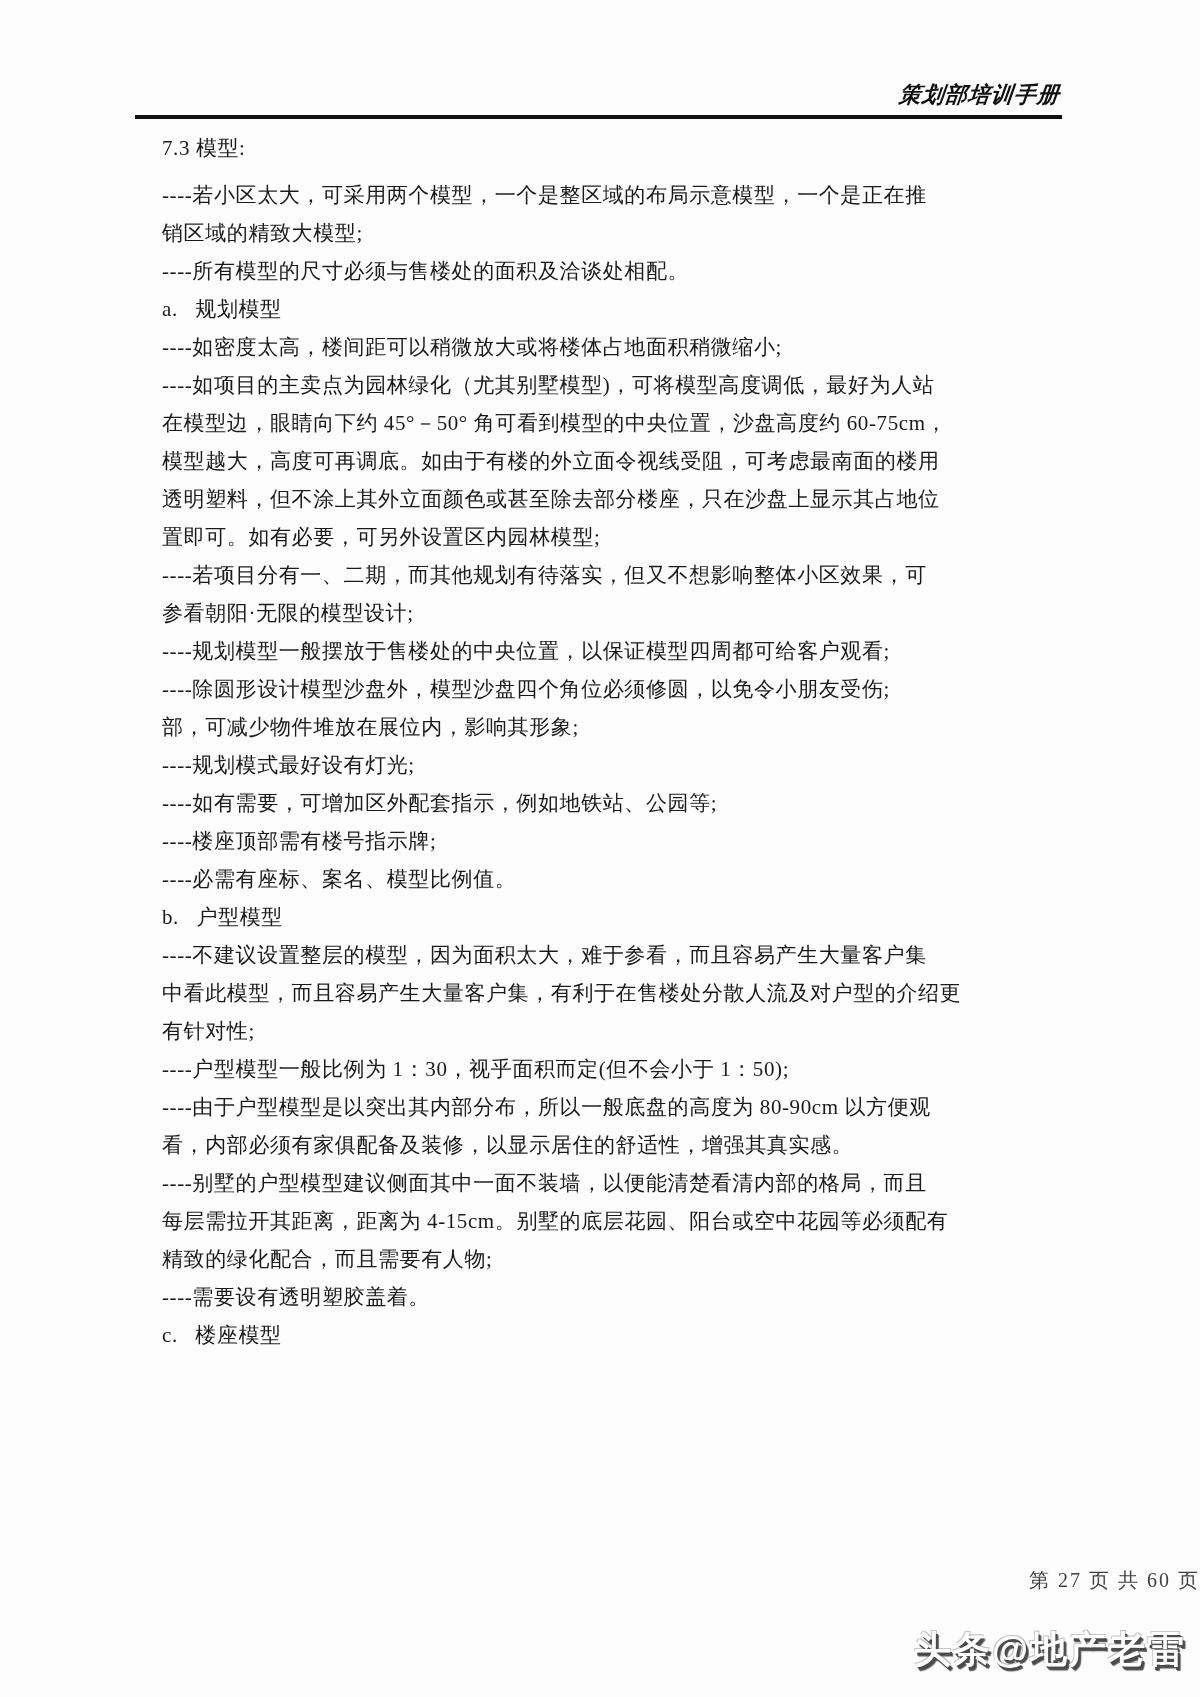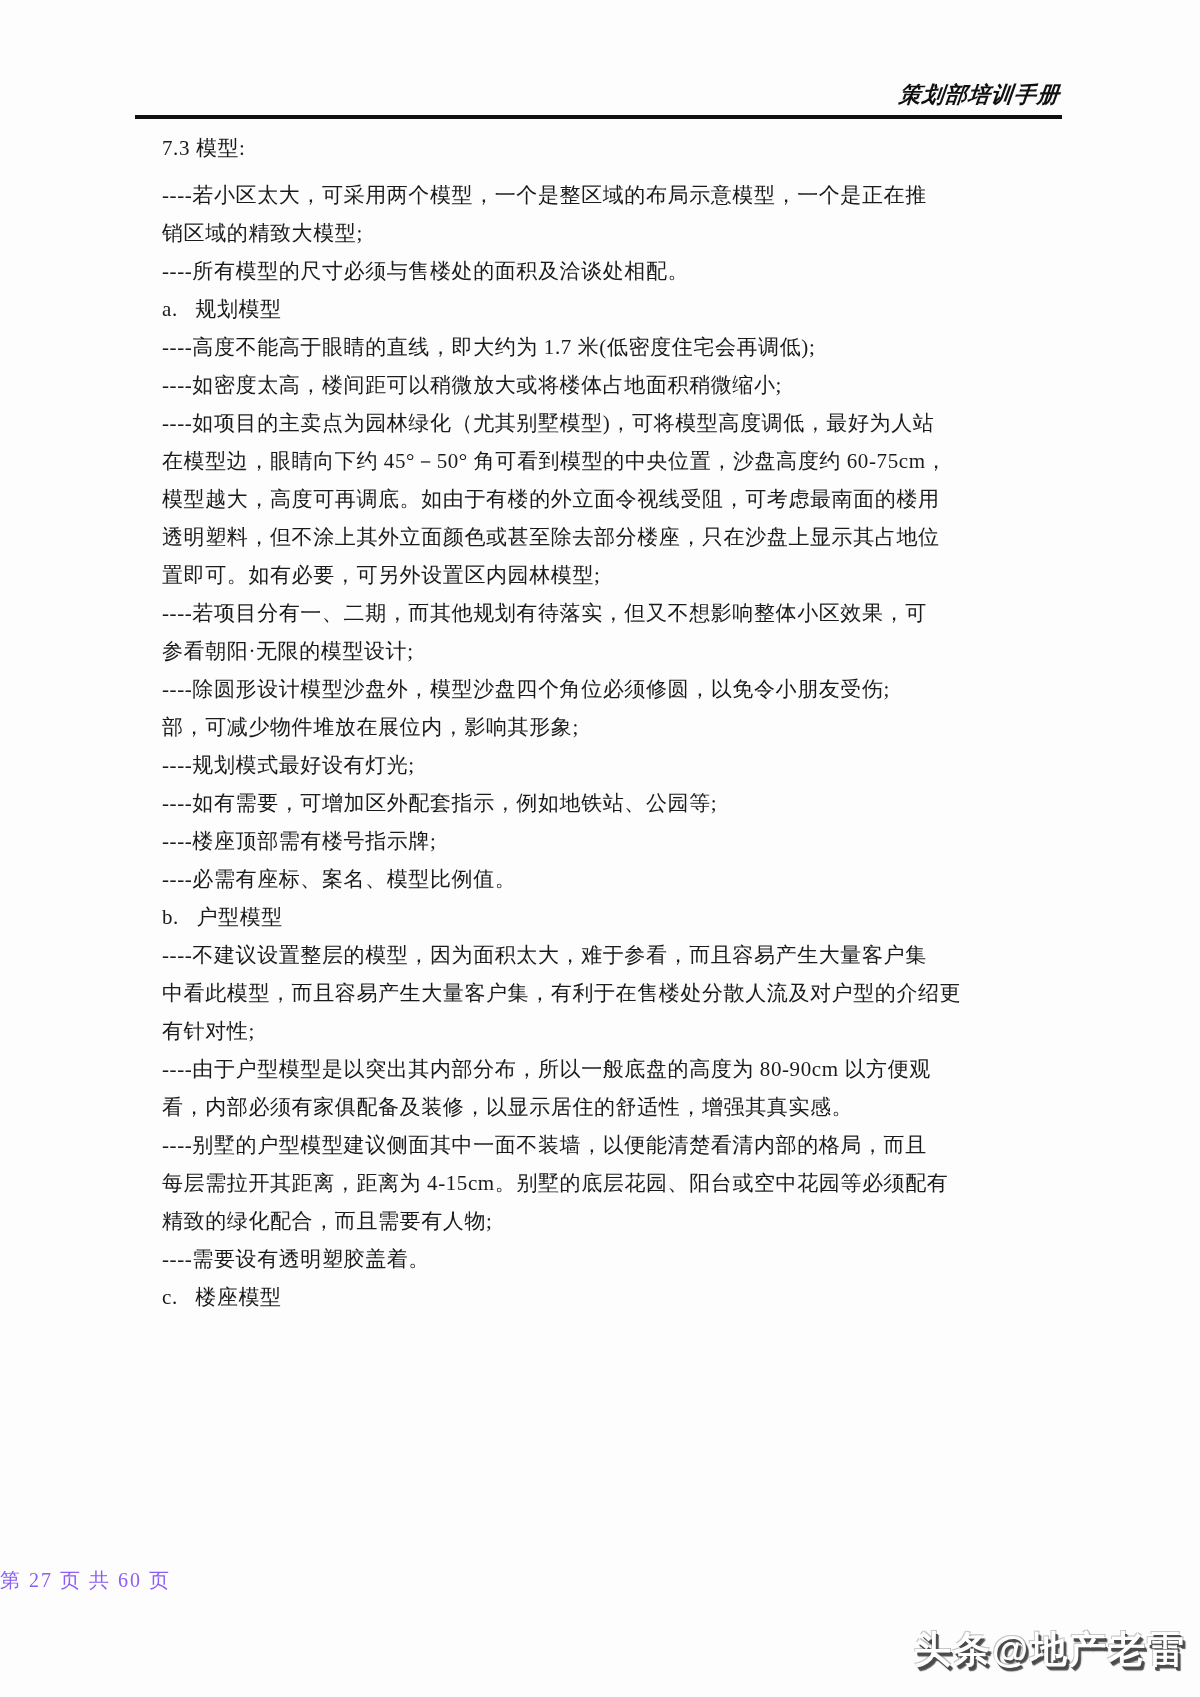--- a/index.html
+++ b/index.html
@@ -48,24 +48,24 @@
     overflow: visible;
   }
   .line.heading {
     margin-bottom: 9px;
   }
   .footer {
     position: absolute;
     top: 1567px;
     left: 0;
     width: 100%;
-    text-align: left;
+    text-align: right;
     font-size: 20px;
     letter-spacing: 2px;
-    color: #8b5cf6;
+    color: #404040;
   }
   .watermark {
     position: absolute;
     right: 14px;
     bottom: 22px;
     font-family: "Liberation Sans", "DejaVu Sans", sans-serif;
     font-weight: bold;
     font-size: 37px;
     letter-spacing: 2px;
     color: #ffffff;
@@ -85,39 +85,40 @@
   <div class="header-title">策划部培训手册</div>
 
   <div class="header-rule"></div>
 
   <div class="doc-body">
       <div class="line heading">7.3 模型:</div>
       <div class="line item">----若小区太大，可采用两个模型，一个是整区域的布局示意模型，一个是正在推</div>
       <div class="line item">销区域的精致大模型;</div>
       <div class="line item">----所有模型的尺寸必须与售楼处的面积及洽谈处相配。</div>
       <div class="line label">a.   规划模型</div>
-      <div class="line item">----高度不能高于眼睛的直线，即大约为 1.7 米(低密度住宅会再调低);</div>
       <div class="line item">----如密度太高，楼间距可以稍微放大或将楼体占地面积稍微缩小;</div>
       <div class="line item">----如项目的主卖点为园林绿化（尤其别墅模型)，可将模型高度调低，最好为人站</div>
       <div class="line item">在模型边，眼睛向下约 45°－50° 角可看到模型的中央位置，沙盘高度约 60-75cm，</div>
       <div class="line item">模型越大，高度可再调底。如由于有楼的外立面令视线受阻，可考虑最南面的楼用</div>
       <div class="line item">透明塑料，但不涂上其外立面颜色或甚至除去部分楼座，只在沙盘上显示其占地位</div>
       <div class="line item">置即可。如有必要，可另外设置区内园林模型;</div>
       <div class="line item">----若项目分有一、二期，而其他规划有待落实，但又不想影响整体小区效果，可</div>
       <div class="line item">参看朝阳·无限的模型设计;</div>
+      <div class="line item">----规划模型一般摆放于售楼处的中央位置，以保证模型四周都可给客户观看;</div>
       <div class="line item">----除圆形设计模型沙盘外，模型沙盘四个角位必须修圆，以免令小朋友受伤;</div>
       <div class="line item">部，可减少物件堆放在展位内，影响其形象;</div>
       <div class="line item">----规划模式最好设有灯光;</div>
       <div class="line item">----如有需要，可增加区外配套指示，例如地铁站、公园等;</div>
       <div class="line item">----楼座顶部需有楼号指示牌;</div>
       <div class="line item">----必需有座标、案名、模型比例值。</div>
       <div class="line label">b.   户型模型</div>
       <div class="line item">----不建议设置整层的模型，因为面积太大，难于参看，而且容易产生大量客户集</div>
       <div class="line item">中看此模型，而且容易产生大量客户集，有利于在售楼处分散人流及对户型的介绍更</div>
       <div class="line item">有针对性;</div>
+      <div class="line item">----户型模型一般比例为 1：30，视乎面积而定(但不会小于 1：50);</div>
       <div class="line item">----由于户型模型是以突出其内部分布，所以一般底盘的高度为 80-90cm 以方便观</div>
       <div class="line item">看，内部必须有家俱配备及装修，以显示居住的舒适性，增强其真实感。</div>
       <div class="line item">----别墅的户型模型建议侧面其中一面不装墙，以便能清楚看清内部的格局，而且</div>
       <div class="line item">每层需拉开其距离，距离为 4-15cm。别墅的底层花园、阳台或空中花园等必须配有</div>
       <div class="line item">精致的绿化配合，而且需要有人物;</div>
       <div class="line item">----需要设有透明塑胶盖着。</div>
       <div class="line label">c.   楼座模型</div>
     </div>
 
   <div class="footer">第 27 页 共 60 页</div>

